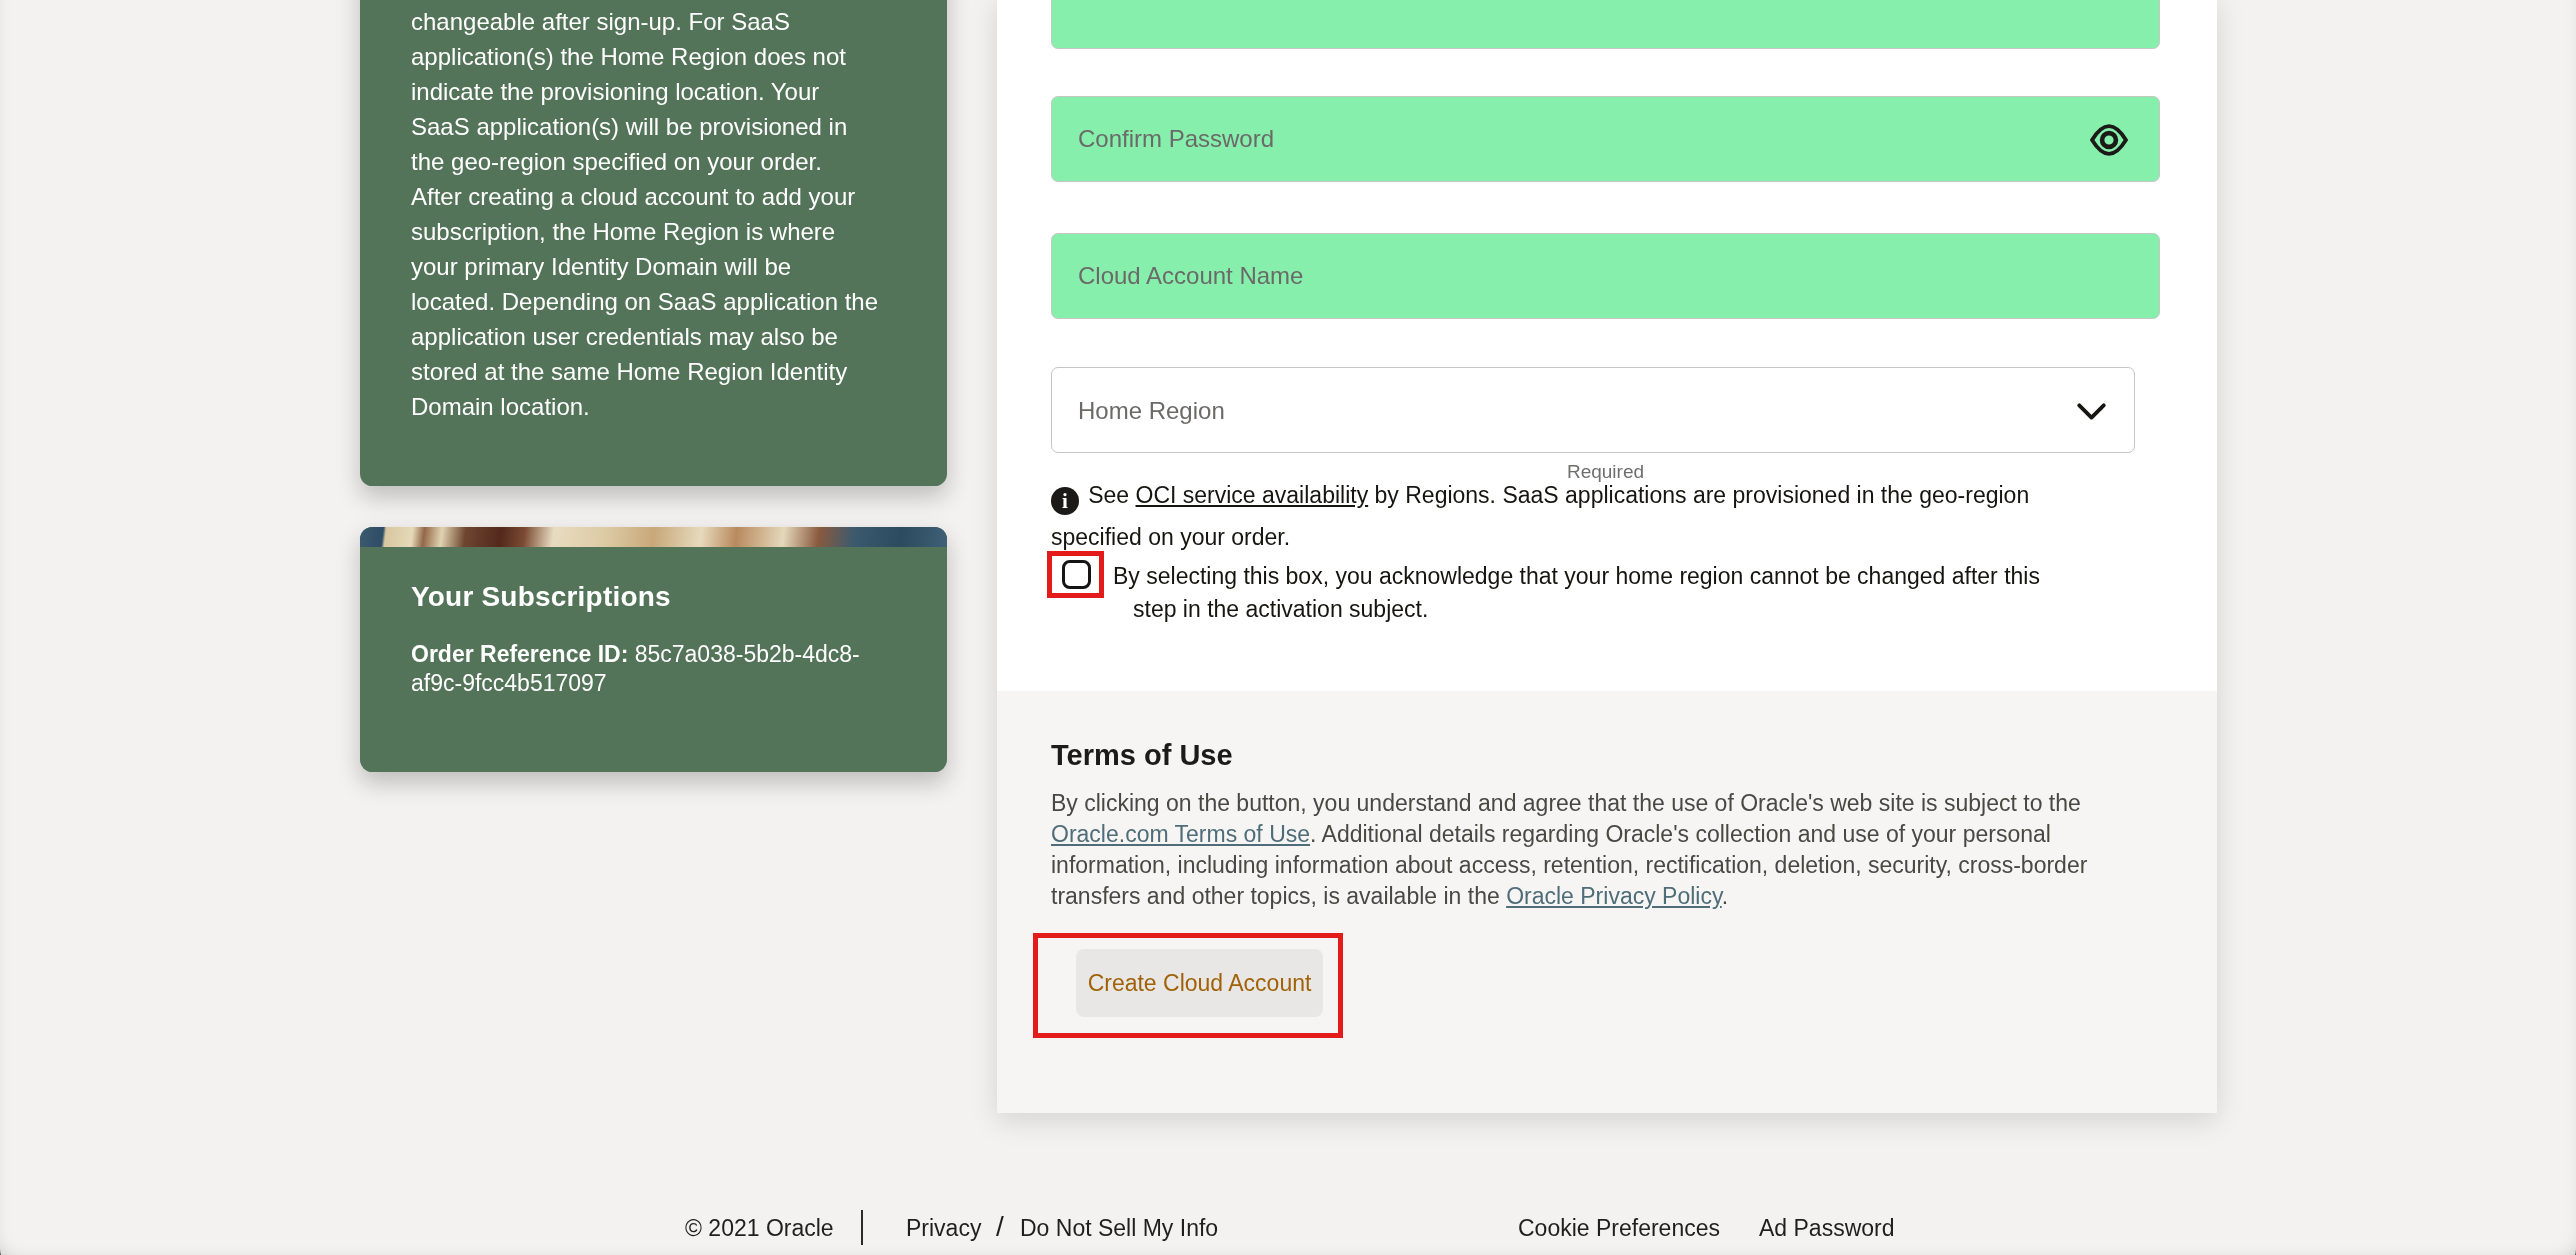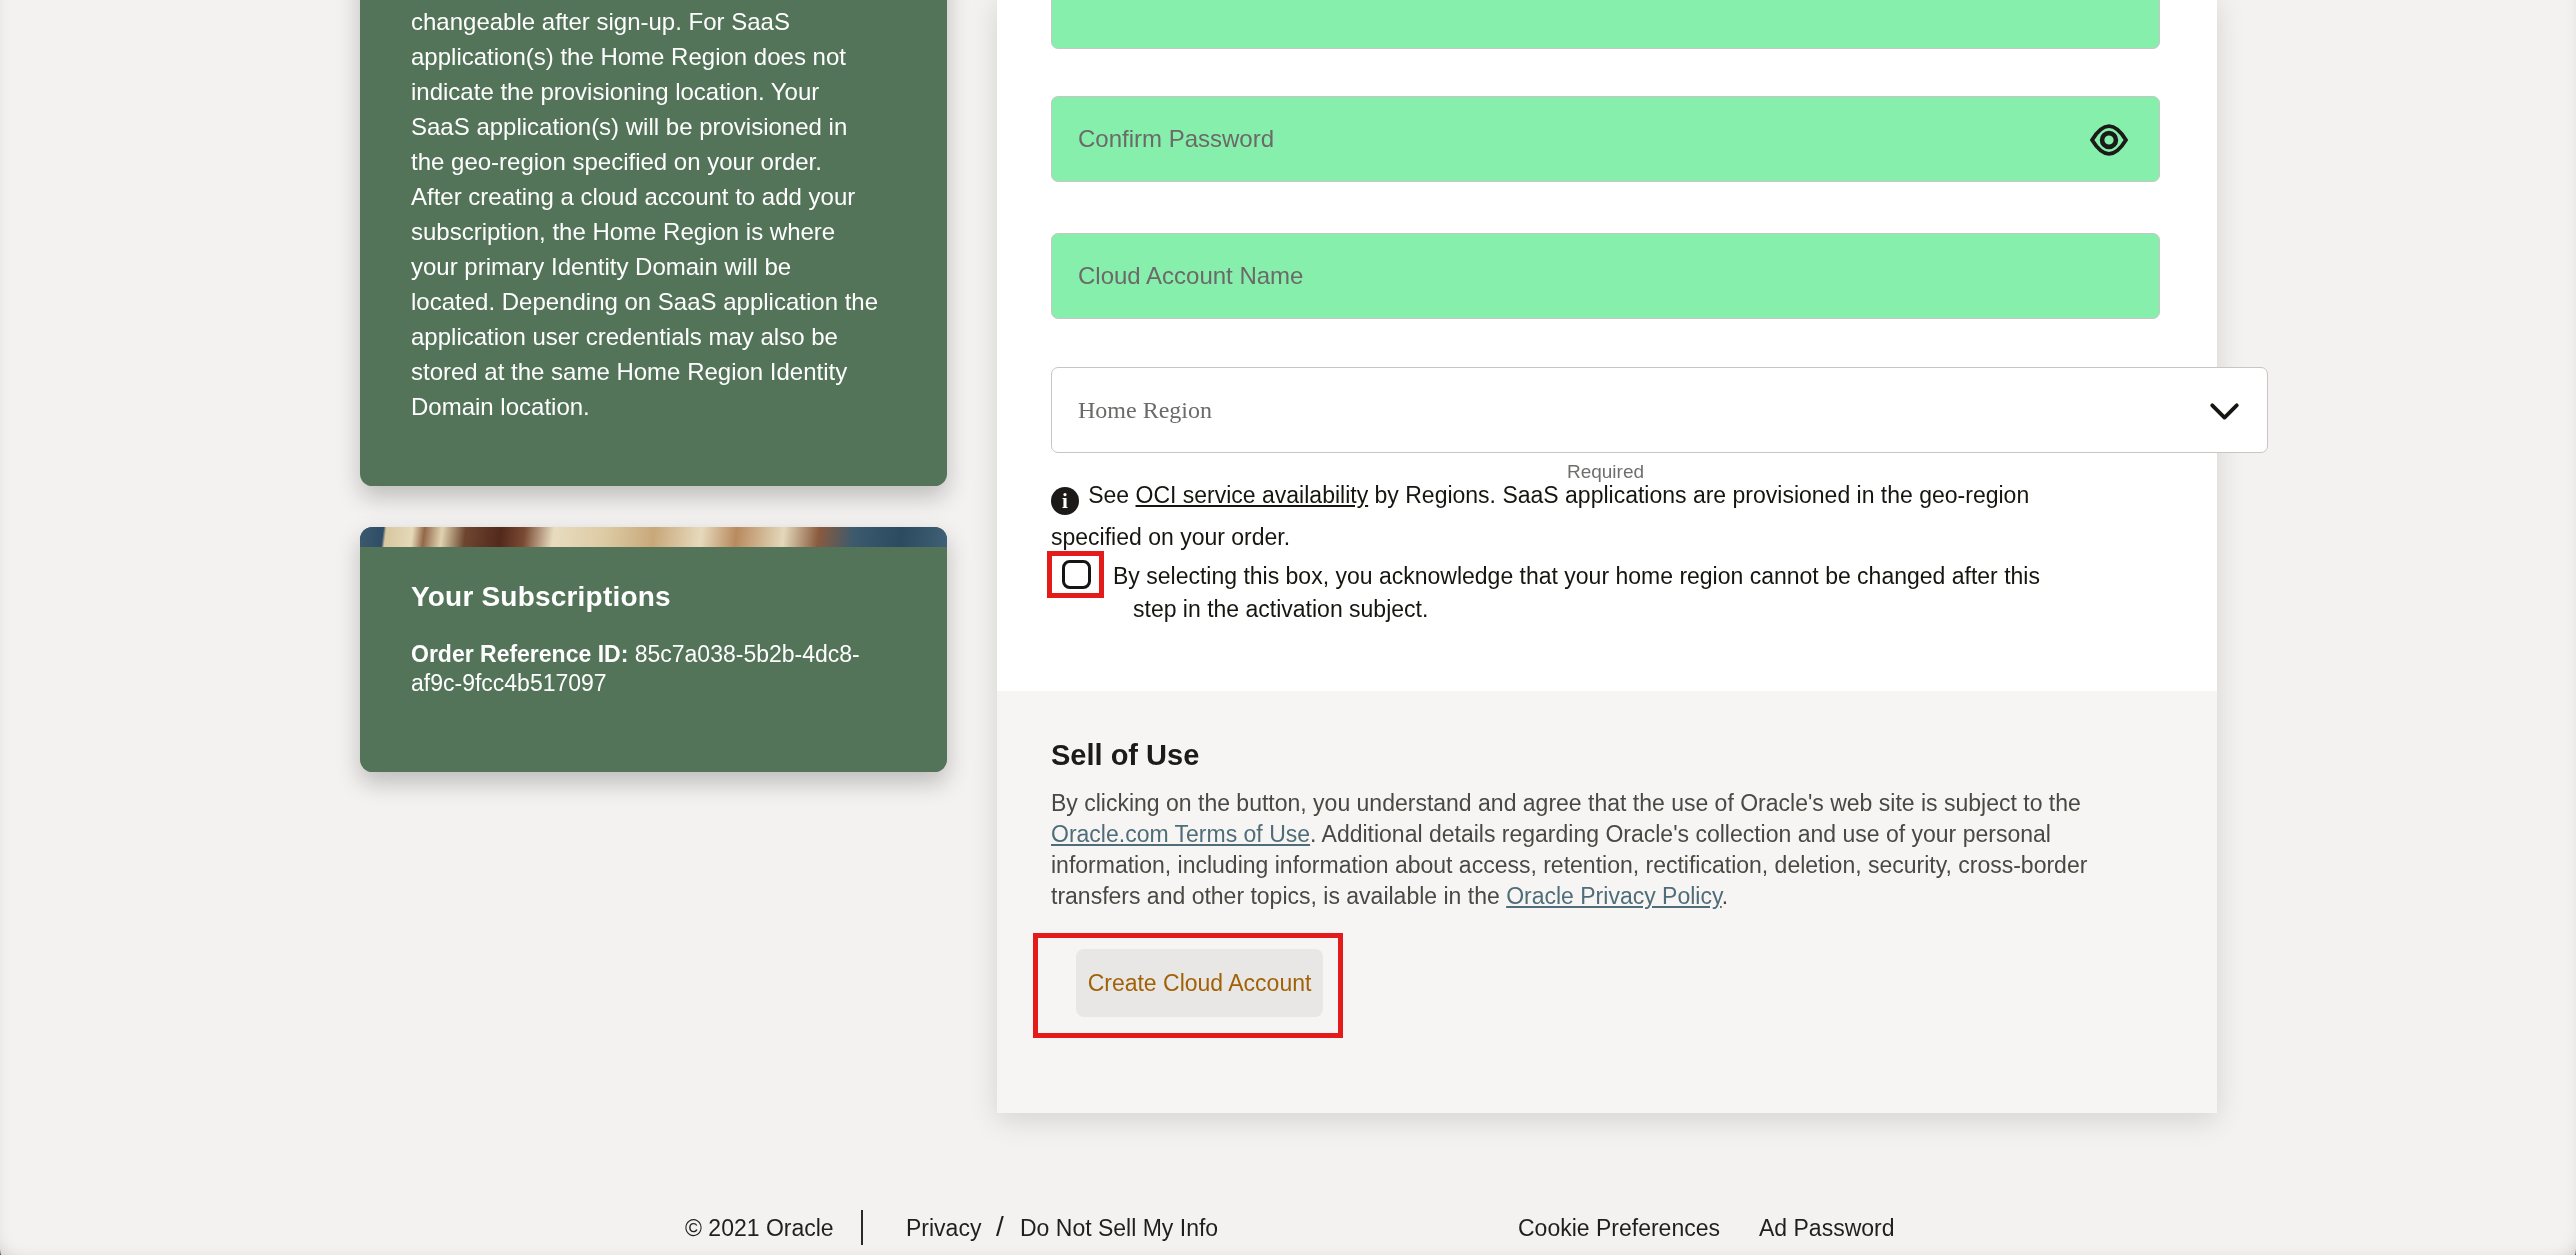--- a/index.html
+++ b/index.html
@@ -70,23 +70,23 @@
     box-sizing:border-box;
     font-family:"Liberation Sans", sans-serif;
     font-size:24px;color:#16150f;
     padding:0 69px 0 26px;outline:none;
   }
   .field::placeholder{color:#6b6a68;opacity:1;}
   #field-cutoff{top:-61px;}
   #field-confirm-password{top:72px;}
   #field-cloud-account{top:209px;}
   .select-field{
-    position:absolute;left:1051px;top:343px;width:1217px;height:86px;
+    position:absolute;left:1051px;top:343px;width:1084px;height:86px;
     background:#ffffff;border:1.5px solid #c7c6c4;border-radius:7px;
-    box-sizing:border-box;cursor:pointer;font-family:Liberation Serif, serif;
+    box-sizing:border-box;cursor:pointer;
   }
   .select-field .select-text{
     position:absolute;left:26px;top:29px;font-size:24px;color:#6b6a68;
   }
   .eye-btn{
     position:absolute;left:2084px;top:97px;width:49px;height:40px;
     background:none;border:none;padding:0;cursor:pointer;
   }
   .chevron{position:absolute;right:28px;top:35px;}
 
@@ -220,21 +220,21 @@
   <div class="required-label">Required</div>
 
   <div class="info-note-line1"><span class="info-icon">i</span><span class="txt">See </span><span class="txt inline-link">OCI service availability</span><span class="txt"> by Regions. SaaS applications are provisioned in the geo-region</span></div>
   <div class="info-note-line2">specified on your order.</div>
 
   <div class="checkbox-highlight"></div>
   <button class="checkbox"></button>
   <div class="ack-line1">By selecting this box, you acknowledge that your home region cannot be changed after this</div>
   <div class="ack-line2">step in the activation subject.</div>
 
-  <h3 class="terms-heading">Sell of Use</h3>
+  <h3 class="terms-heading">Terms of Use</h3>
   <div class="terms-paragraph"><span>By clicking on the button, you understand and agree that the use of Oracle's web site is subject to the </span><a>Oracle.com Terms of Use</a><span>. Additional details regarding Oracle's collection and use of your personal information, including information about access, retention, rectification, deletion, security, cross-border transfers and other topics, is available in the </span><a>Oracle Privacy Policy</a><span>.</span></div>
 
   <div class="button-highlight"></div>
   <button class="create-btn" disabled="">Create Cloud Account</button>
 
   <div class="footer-item" style="left:685px;">© 2021 Oracle</div>
   <div class="footer-divider"></div>
   <div class="footer-item footer-link" style="left:906px;">Privacy</div>
   <div class="footer-slash">/</div>
   <div class="footer-item footer-link" style="left:1020px;">Do Not Sell My Info</div>

